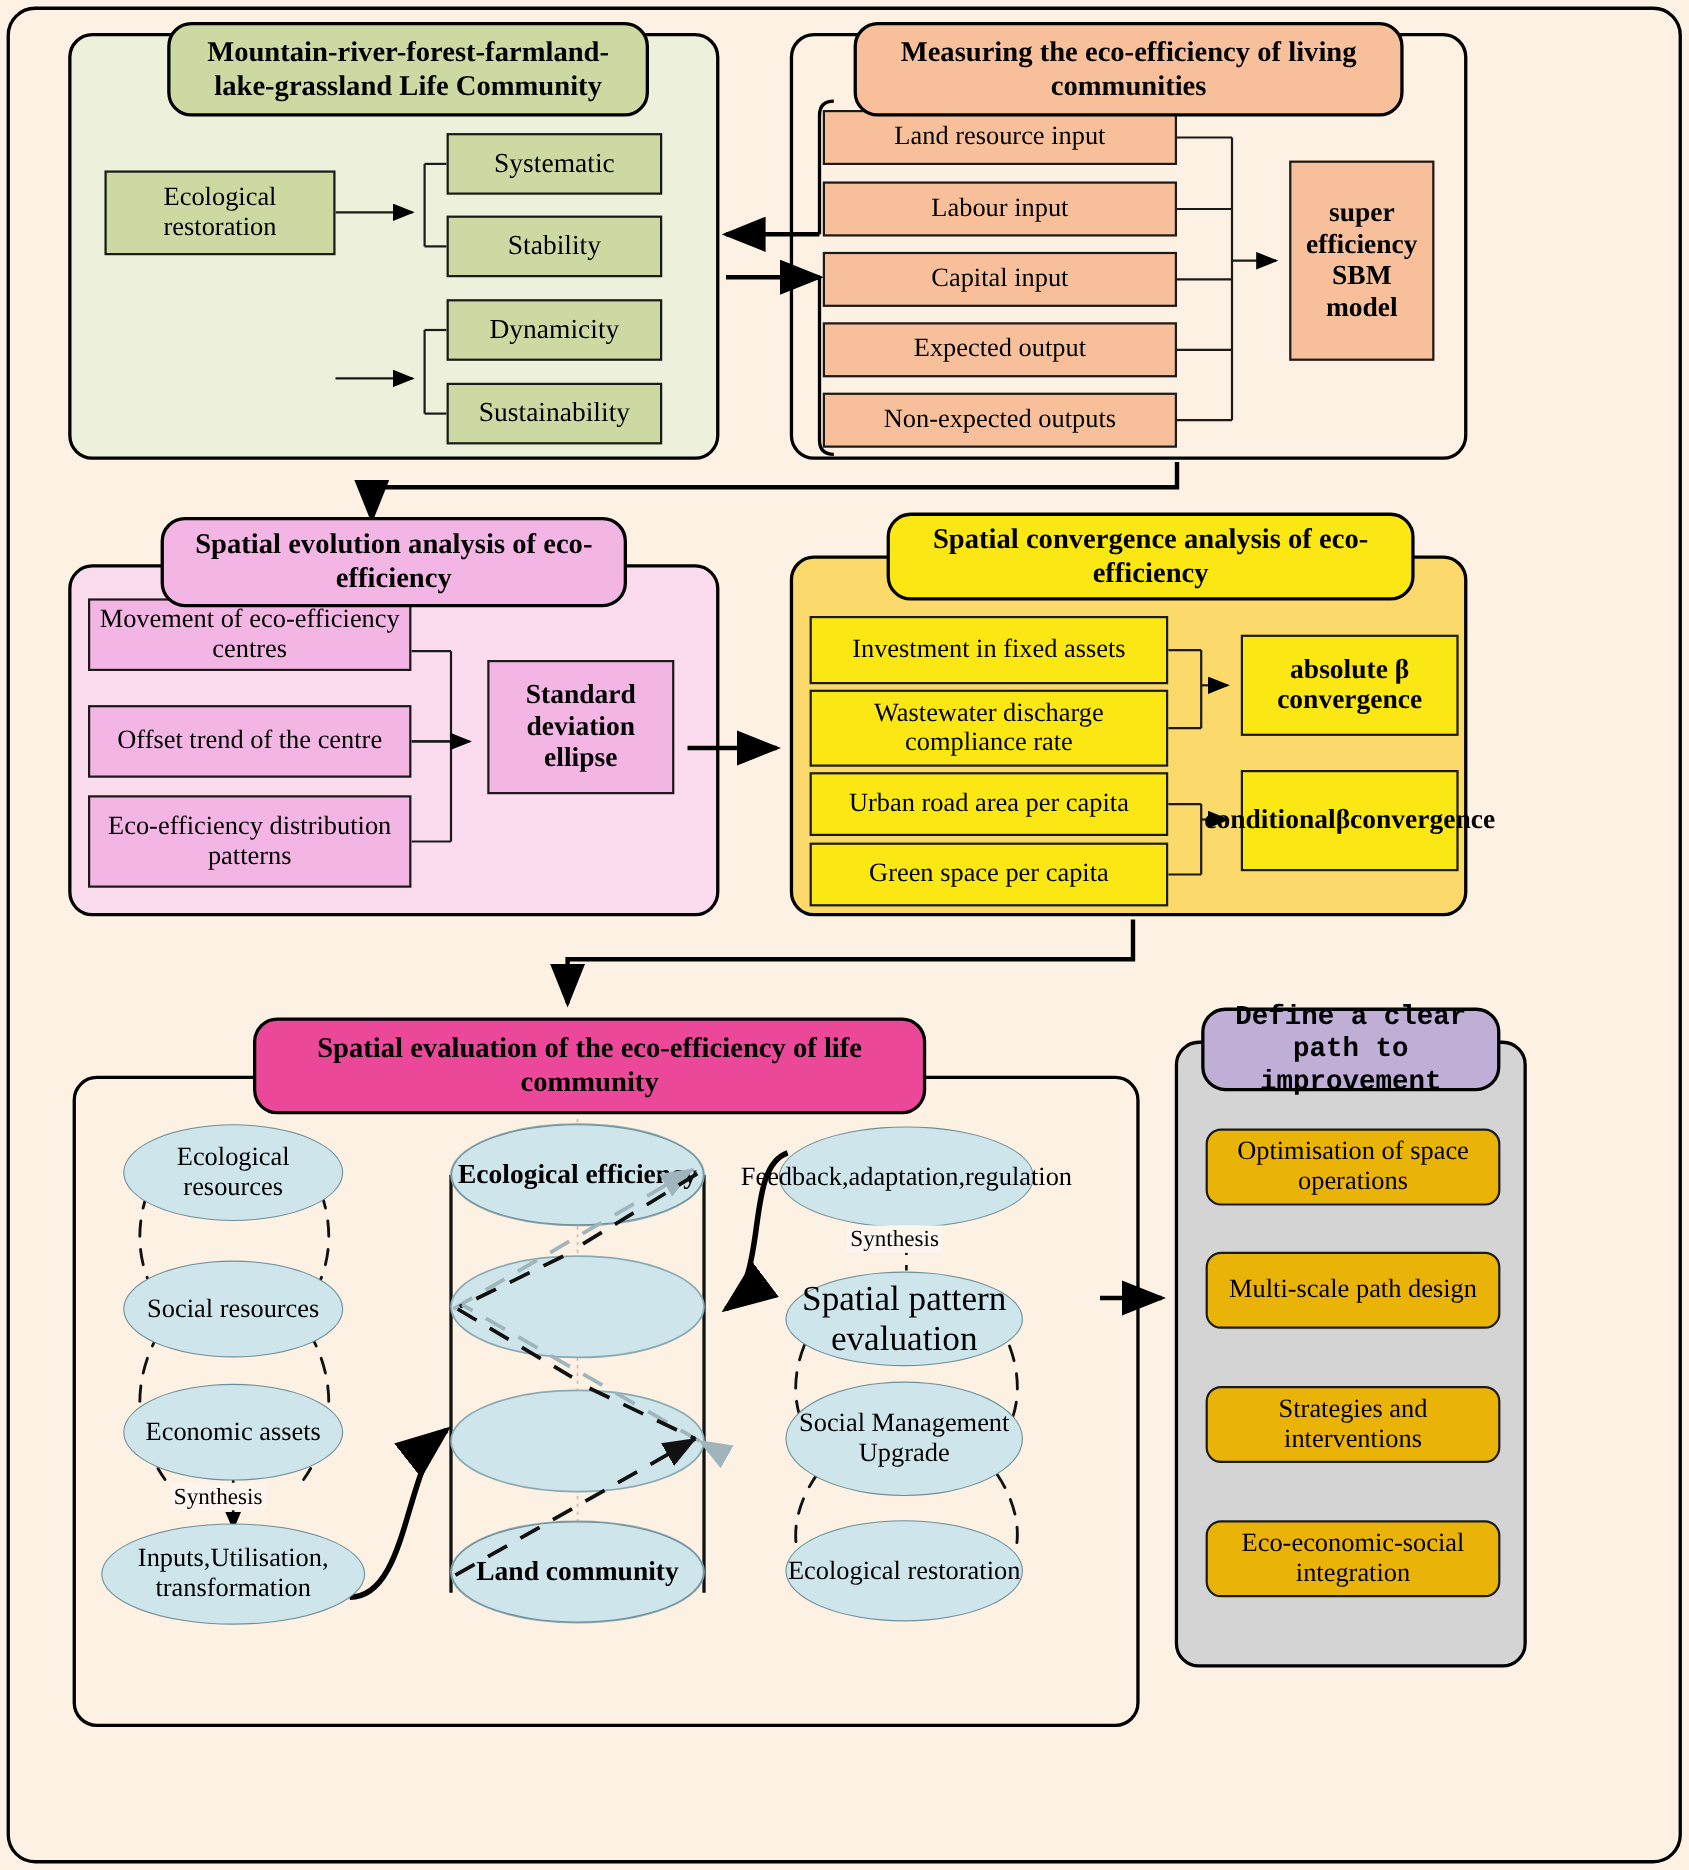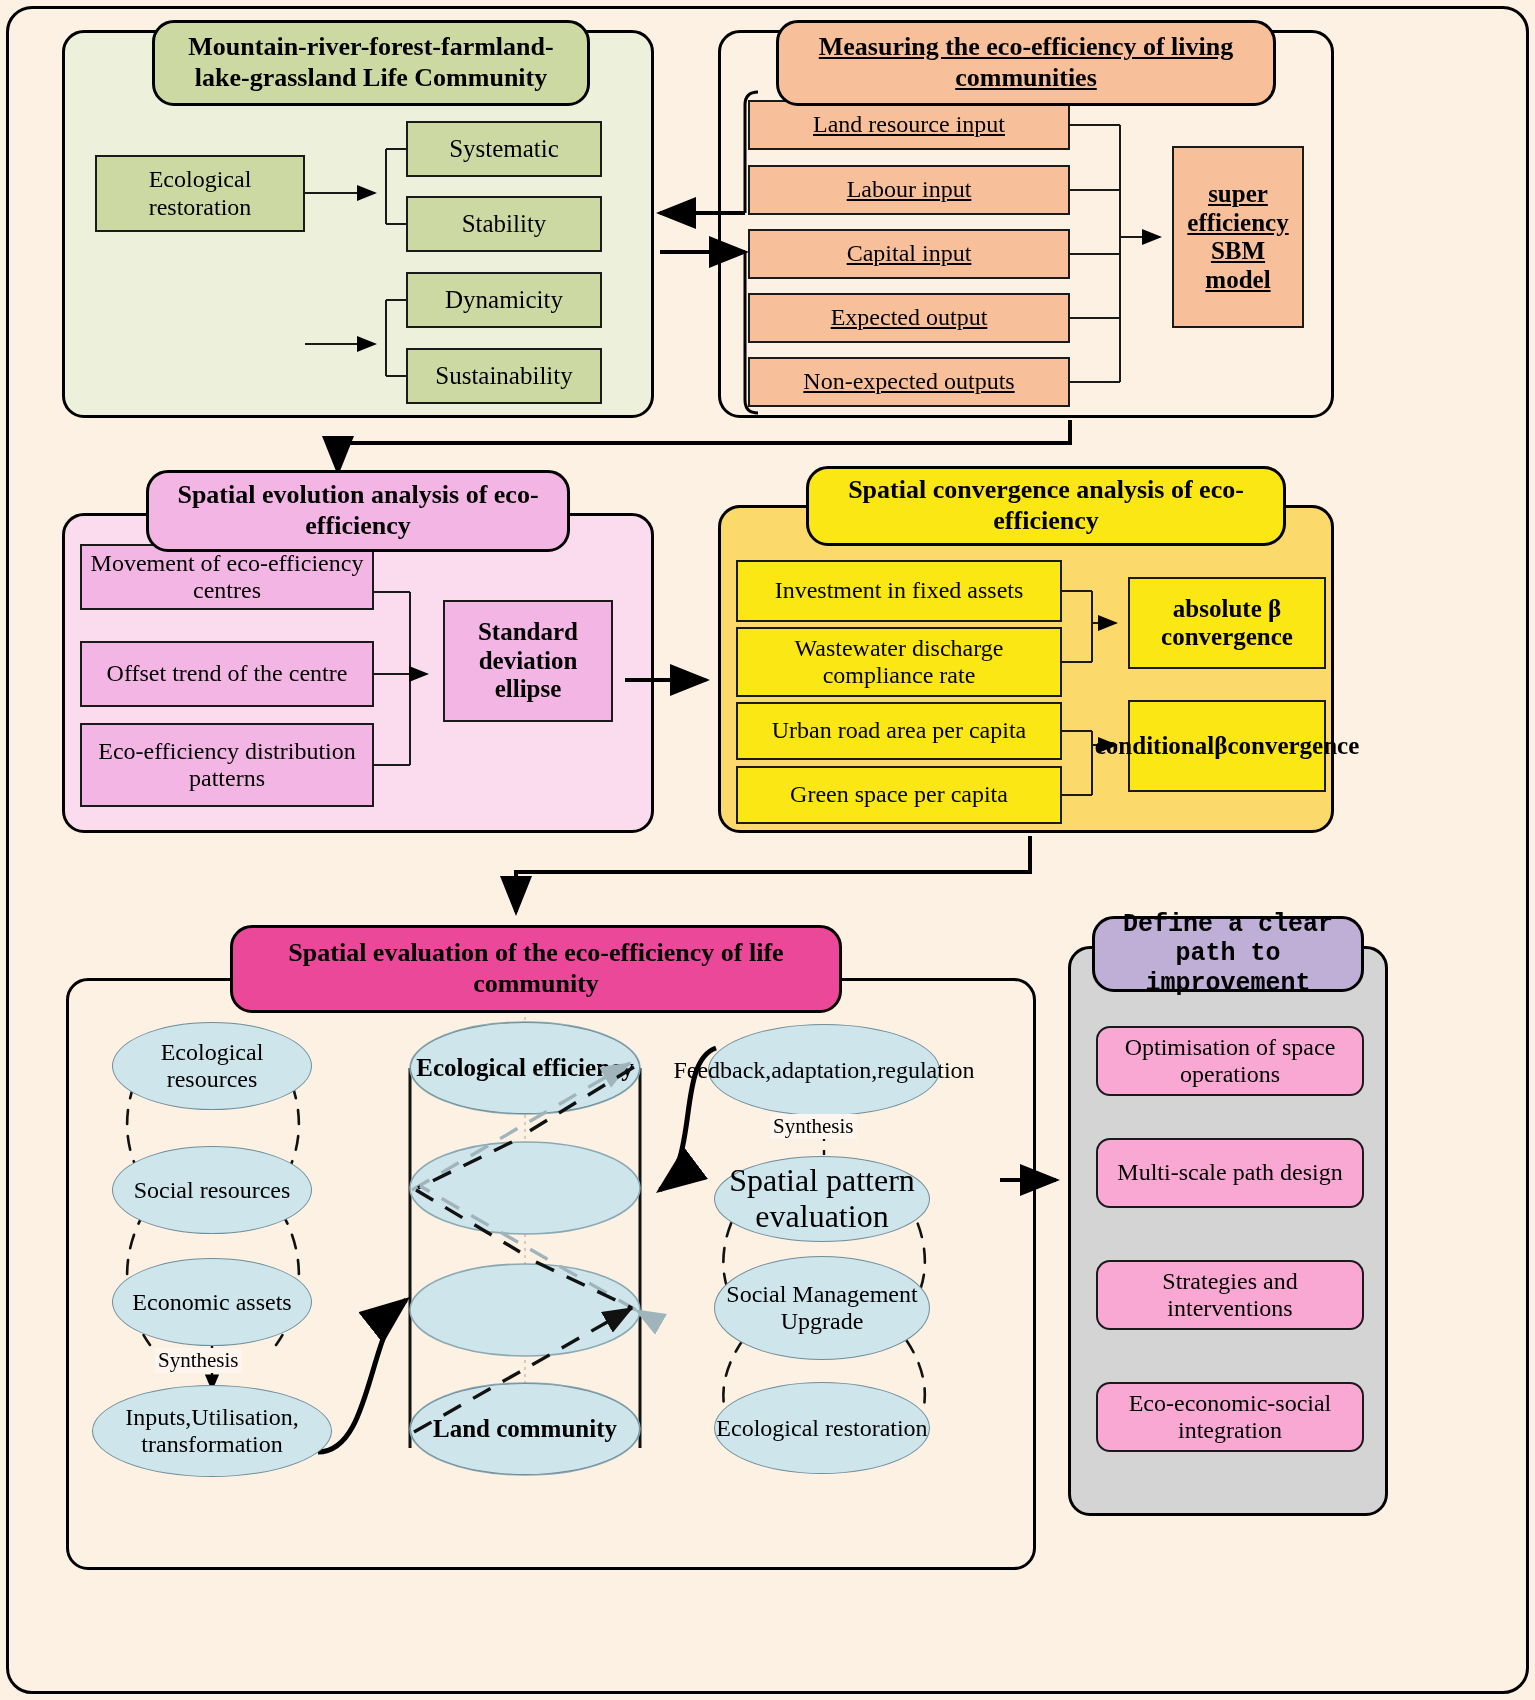--- a/index.html
+++ b/index.html
@@ -29,30 +29,30 @@
     position:absolute; border:2px solid #1a1a1a;
     display:flex; align-items:center; justify-content:center;
     text-align:center; line-height:1.14; z-index:4;
   }
   .node.b { font-weight:bold; }
 
   
   .green-panel  { background:#edf1dc; }
   .green-box    { background:#cdd9a3; }
   .orange-panel { background:#fdf1e3; }
-  .orange-box   { background:#f7c09a;text-decoration:underline; }
+  .orange-box   { background:#f7c09a; }
   .pink-panel   { background:#fadcee; }
   .pink-box     { background:#f3b6e4; }
   .yellow-panel { background:#fcd96b; }
   .yellow-box   { background:#fbe714; }
   .blue-panel   { background:#fdf1e3; }
   .blue-title   { background:#ec4899; }
   .grey-panel   { background:#d4d4d4; }
   .purple-title { background:#bfaed6;font-family:Liberation Mono, monospace; }
-  .grey-box     { background:#f9a8d4; }
+  .grey-box     { background:#eab308; }
 
   .ell {
     position:absolute; border-radius:50%; background:#cfe5ec;
     border:1.6px solid #6f8e99;
     display:flex; align-items:center; justify-content:center;
     text-align:center; line-height:1.12; z-index:4;
   }
   .ell.b { font-weight:bold; }
 
   .label-syn {

